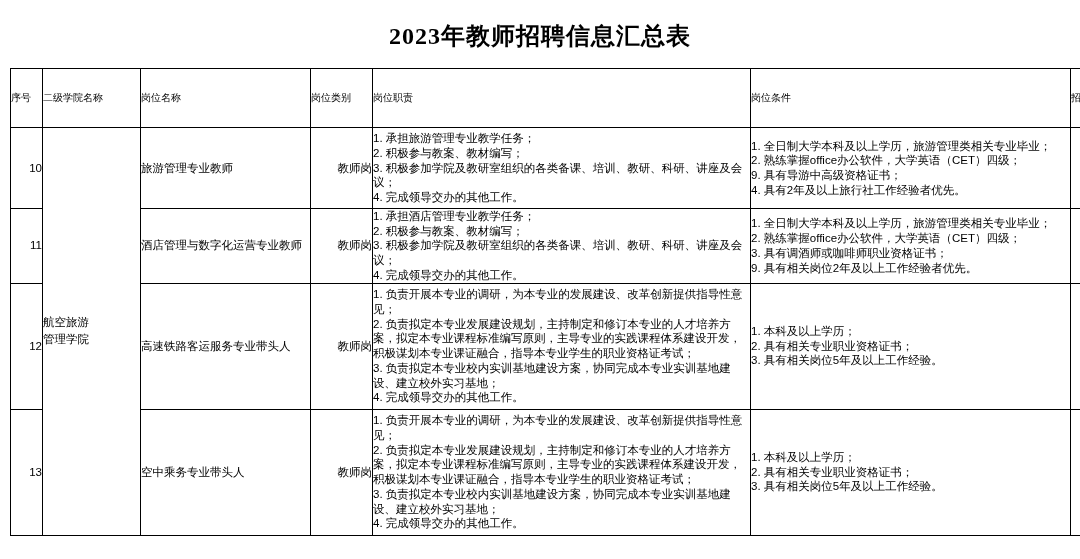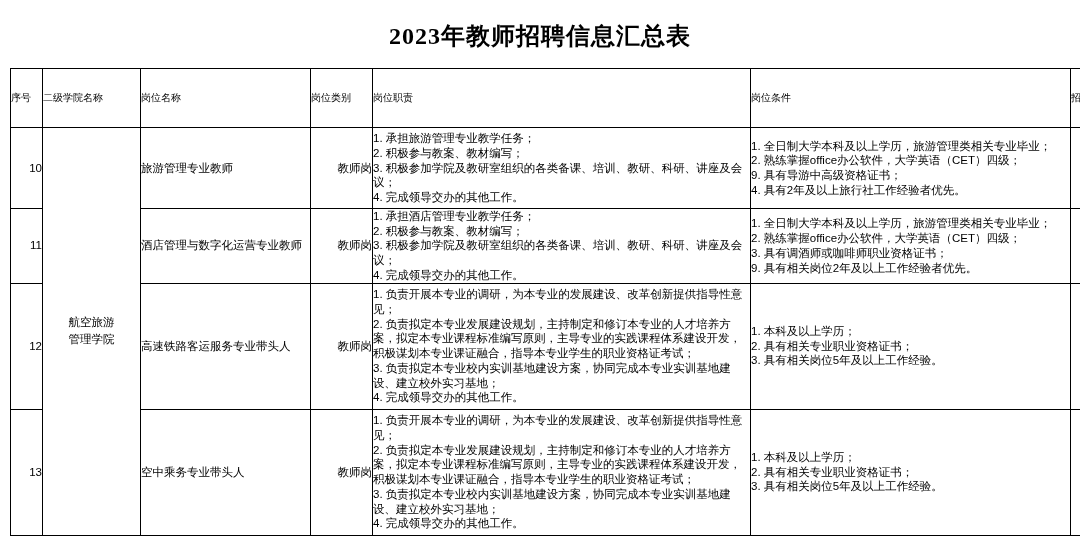--- a/index.html
+++ b/index.html
@@ -55,21 +55,20 @@
   col.c-post    { width: 170px; }
   col.c-cat     { width: 62px; }
   col.c-duty    { width: 378px; }
   col.c-cond    { width: 320px; }
   col.c-num     { width: 70px; }
 
   td.seq, td.cat, td.num {
     text-align: right;
   }
   td.college {
-    text-align: center;
     line-height: 1.5;
   }
   td.post {
     text-align: left;
     padding: 0 4px;
   }
   td.duty, td.cond {
     text-align: left;
     padding: 3px 4px 3px 5px;
     vertical-align: top;

